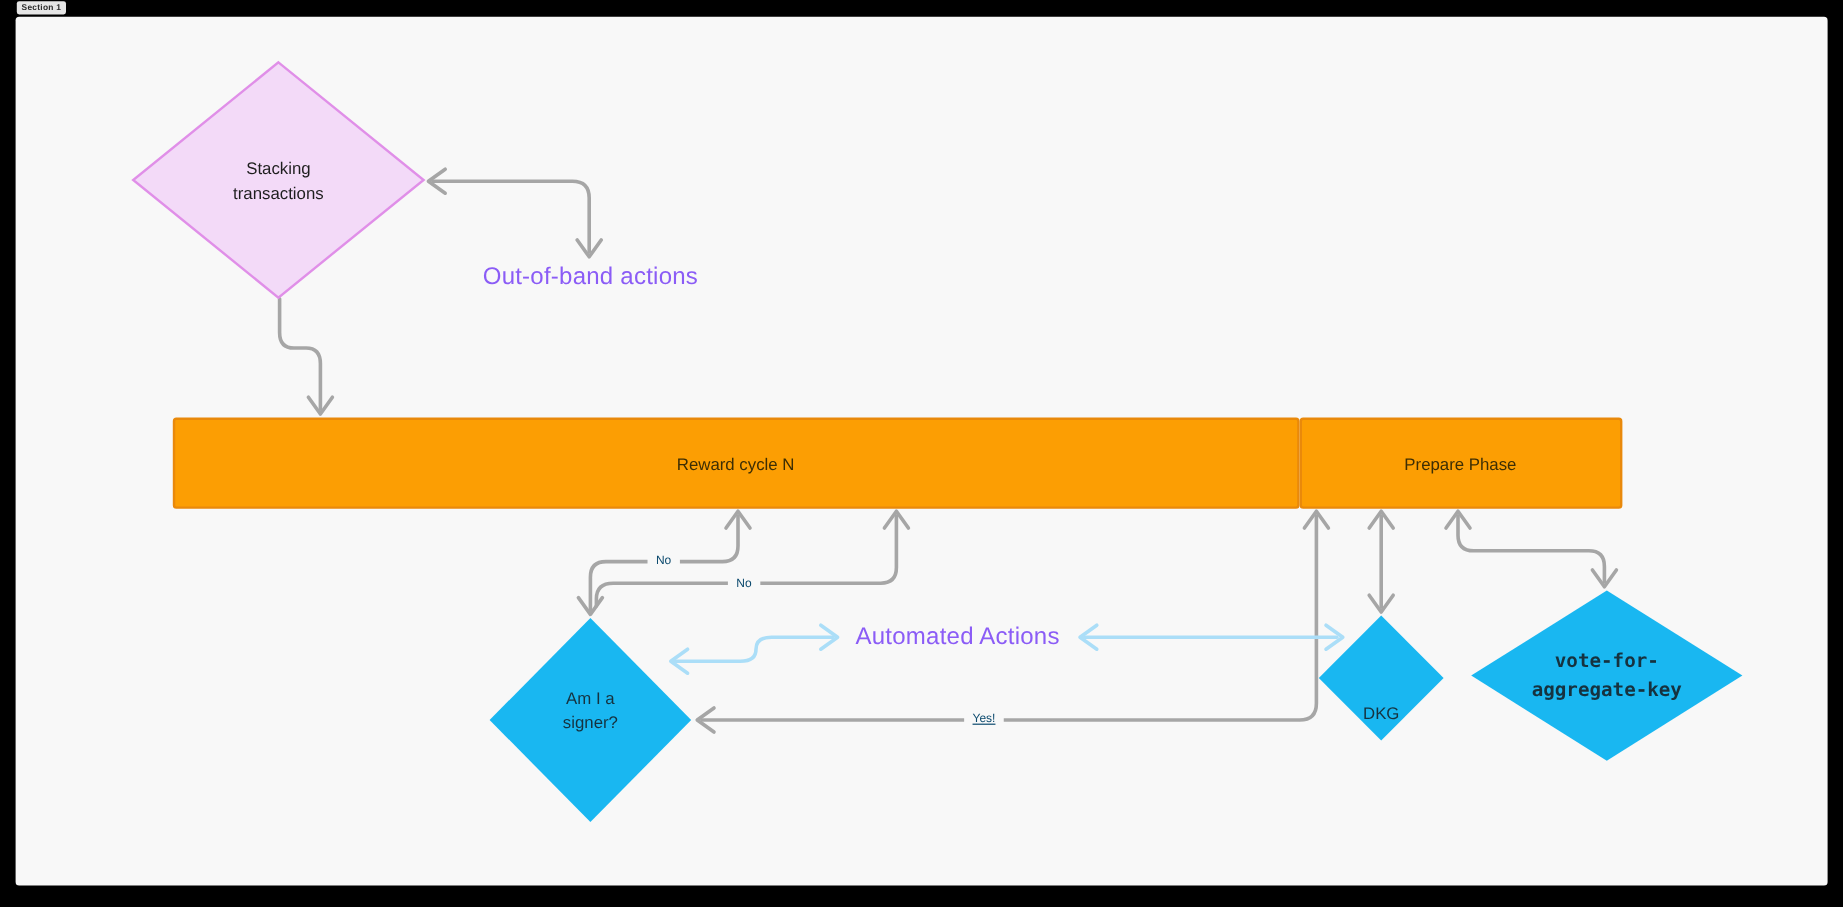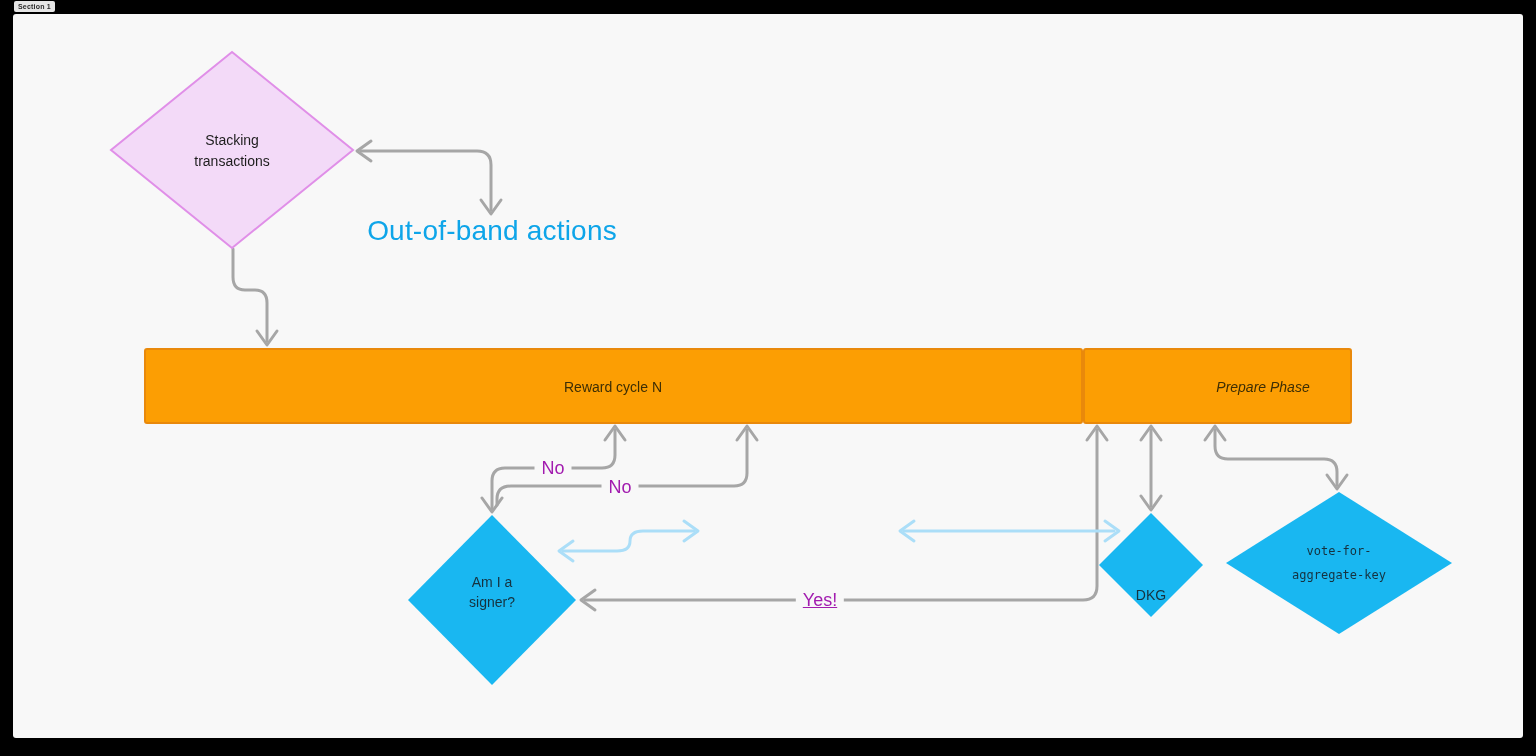--- a/index.html
+++ b/index.html
@@ -24,32 +24,32 @@
   .edge-blue{fill:none;stroke:#abdef8;stroke-width:3;stroke-linecap:round;stroke-linejoin:round;}
   .shape-stroke-pink{stroke:#e08fe8;stroke-width:2;}
   .shape-stroke-orange{stroke:#e9890b;stroke-width:2;}
   .lbl{
     position:absolute;transform:translate(-50%,-50%);
     font-size:14px;color:#1e1e1e;text-align:center;
     white-space:pre-line;line-height:21px;
   }
   .lbl-big{
     position:absolute;transform:translate(-50%,-50%);
-    font-size:28px;color:#0ea5e9;white-space:nowrap;letter-spacing:0.2px;
+    font-size:20px;color:#8b5cf6;white-space:nowrap;letter-spacing:0.2px;
   }
   .lbl-node-blue{color:#16323f;}
   .lbl-bar{color:#3d2e05;text-align:center;}
   .edge-lbl{
     position:absolute;transform:translate(-50%,-50%);
-    font-size:18px;color:#a21caf;background:#f8f8f8;
+    font-size:10px;color:#0c4a6e;background:#f8f8f8;
     padding:0 7px;white-space:nowrap;line-height:18px;
   }
   .lbl-mono{
     font-family:"DejaVu Sans Mono","Liberation Mono",monospace;
-    font-size:12px;line-height:24px;font-weight:400;
+    font-size:16px;line-height:24px;font-weight:700;
   }
 </style>
 </head>
 <body>
 
 <div class="canvas">
 
   <div class="section-bg"></div>
   <div class="section-chip">Section 1</div>
 
@@ -120,26 +120,27 @@
     <polygon points="1339,492 1452,563 1339,634 1226,563" fill="#19b7f1"></polygon>
   </svg>
 
   <div class="lbl" style="left:232px;top:151px;">Stacking
 transactions</div>
 
   <div class="lbl-big" style="left:492px;top:231px;">Out-of-band actions</div>
 
   <div class="lbl lbl-bar" style="left:613px;top:387px;">Reward cycle N</div>
 
-  <div class="lbl lbl-bar" style="left:1263px;top:387px;font-style:italic;">Prepare Phase</div>
+  <div class="lbl lbl-bar" style="left:1217px;top:387px;">Prepare Phase</div>
 
   <div class="edge-lbl" style="left:553px;top:468px;">No</div>
 
   <div class="edge-lbl" style="left:620px;top:487px;">No</div>
 
+  <div class="lbl-big" style="left:798px;top:531px;">Automated Actions</div>
 
   <div class="lbl lbl-node-blue" style="left:492px;top:592px;line-height:20px;">Am I a
 signer?</div>
 
   <div class="lbl lbl-node-blue" style="left:1151px;top:595px;">DKG</div>
 
   <div class="edge-lbl" style="left:820px;top:600px;text-decoration:underline;">Yes!</div>
 
   <div class="lbl lbl-node-blue lbl-mono" style="left:1339px;top:563px;">vote-for-
 aggregate-key</div>

